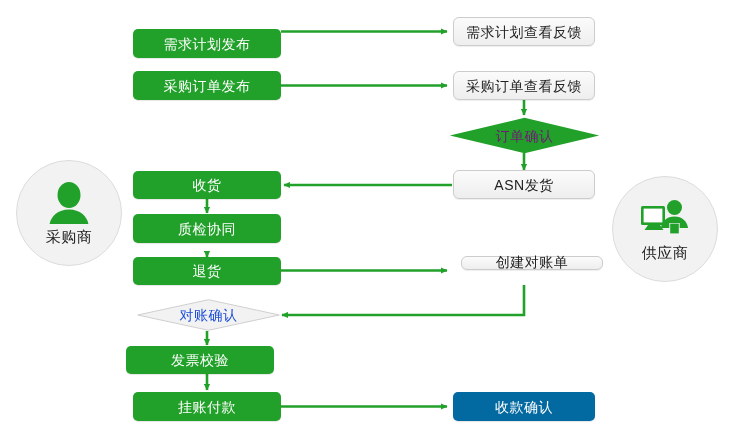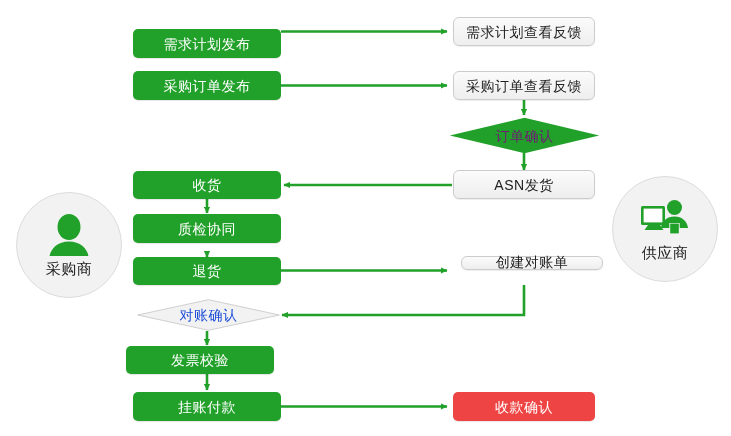--- a/index.html
+++ b/index.html
@@ -53,21 +53,21 @@
   .node.gray {
     background: linear-gradient(to bottom, #fbfbfb 0%, #eeeeee 100%);
     color: #222222;
     border: 1px solid #cccccc;
     border-radius: 6px;
     box-shadow: 0 1px 1px rgba(0,0,0,0.07);
   }
 
   
   .node.red {
-    background: #ef4444;
+    background: #0369a1;
     color: #ffffff;
     border-radius: 5px;
     box-shadow: 0 1px 1px rgba(0,0,0,0.10);
   }
 
   
   .node.diamond {
     background: transparent;
     box-shadow: none;
     border: 0;
@@ -147,21 +147,21 @@
       <path d="M524,285 L524,315 L282,315" marker-end="url(#arrowR)"></path>
 
       <path d="M207,331 L207,345" marker-end="url(#arrowR)"></path>
 
       <path d="M207,373 L207,390" marker-end="url(#arrowR)"></path>
 
       <path d="M281,406.5 L447,406.5" marker-end="url(#arrowR)"></path>
     </g>
   </svg>
 
-  <div class="actor" style="left:16px; top:192px;">
+  <div class="actor" style="left:16px; top:160px;">
     <svg class="actor-glyph" viewBox="0 0 52 46">
       <ellipse cx="26" cy="13" rx="11.5" ry="13" fill="#22a12a"></ellipse>
       <path d="M26 27.5c-11 0-18 6.6-19.4 14.5h38.8C44 34.1 37 27.5 26 27.5z" fill="#22a12a"></path>
     </svg>
     <span class="actor-label">采购商</span>
   </div>
 
   <div class="actor" style="left:612px; top:176px;">
     <svg class="actor-glyph" viewBox="0 0 52 46">
 

